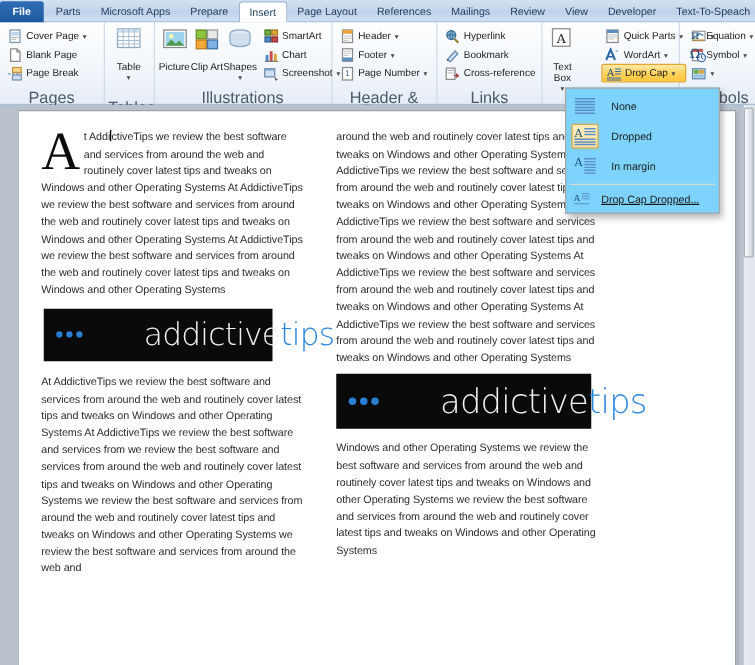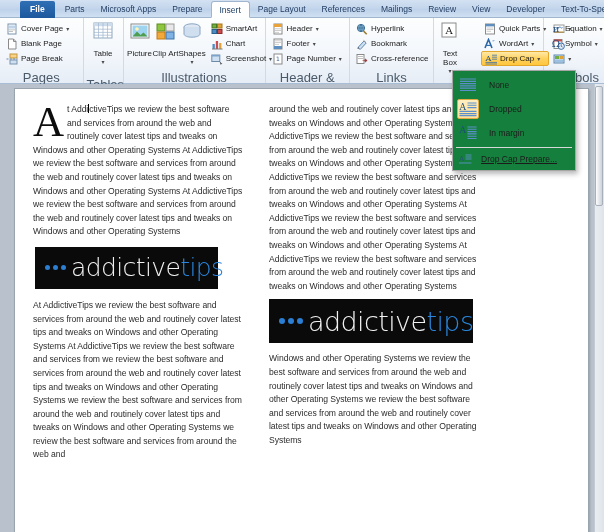--- a/index.html
+++ b/index.html
@@ -23,21 +23,21 @@
     left: 0; top: 0;
     width: 604px; height: 18px;
     background: linear-gradient(to bottom, #d3e1f2 0%, #c5d7ed 45%, #bed2ea 55%, #cfe0f2 100%);
     border-bottom: 1px solid #9fb6ce;
     box-sizing: border-box;
   }
   .tabbar-inner {
     display: flex;
     align-items: flex-end;
     height: 18px;
-    padding-left: 20px;
+    padding-left: 0;
   }
   .tab {
     font-size: 8.5px;
     color: #1f3a5f;
     padding: 0 8px;
     height: 17px;
     line-height: 17px;
     white-space: nowrap;
     box-sizing: border-box;
     cursor: default;
@@ -133,21 +133,21 @@
     border-radius: 2px;
     height: 15px;
     box-sizing: border-box;
   }
 
   
   .dropdown {
     position: absolute;
     left: 452px; top: 70px;
     width: 124px;
-    background: #15803d;
+    background: #7dd3fc;
     border: 1px solid #a6a6a6;
     box-shadow: 2px 3px 5px rgba(0,0,0,0.28);
     z-index: 50;
     padding: 2px 0 2px 0;
     box-sizing: border-box;
   }
   .menuitem {
     display: flex;
     align-items: center;
     height: 24px;
@@ -259,20 +259,21 @@
     margin: 0 0px;
   }
 
   
   .logo {
     background: #0a0a0a;
     display: flex;
     align-items: center;
     padding-left: 10px;
     box-sizing: border-box;
+    gap: 44px;
   }
   .logo.one { width: 183px; height: 42px; margin: 8px 0 10px 2px; }
   .logo.two { width: 204px; height: 44px; margin: 6px 0 9px 0; }
   .dots { display: flex; gap: 3px; align-items: center; margin-right: 5px; }
   .dot { width: 5px; height: 5px; border-radius: 50%; background: #2a7fd4; }
   .logo.two .dot { width: 6px; height: 6px; }
   .logotext {
     font-family: "DejaVu Sans", sans-serif;
     font-weight: 300;
     letter-spacing: -0.6px;
@@ -697,17 +698,17 @@
     </div>
     <div class="menusep"></div>
     <div class="menuitem opt">
       <span class="thumb" style="flex:0 0 16px;width:16px;">
         <svg width="13" height="12" viewBox="0 0 13 12">
             <text x="0" y="8" font-size="7" fill="#25507f" font-family="DejaVu Serif">A</text>
             <path d="M6.5 2h6M6.5 4h6M6.5 6h6" stroke="#5b8fc9" stroke-width="0.9"></path>
             <path d="M0 10h12.5" stroke="#5b8fc9" stroke-width="0.9"></path>
           </svg>
       </span>
-      <span class="mlbl">Drop Cap Prepare...</span>
+      <span class="mlbl">Drop Cap Dropped...</span>
     </div>
   </div>
 
 </div>
 
 </body></html>

